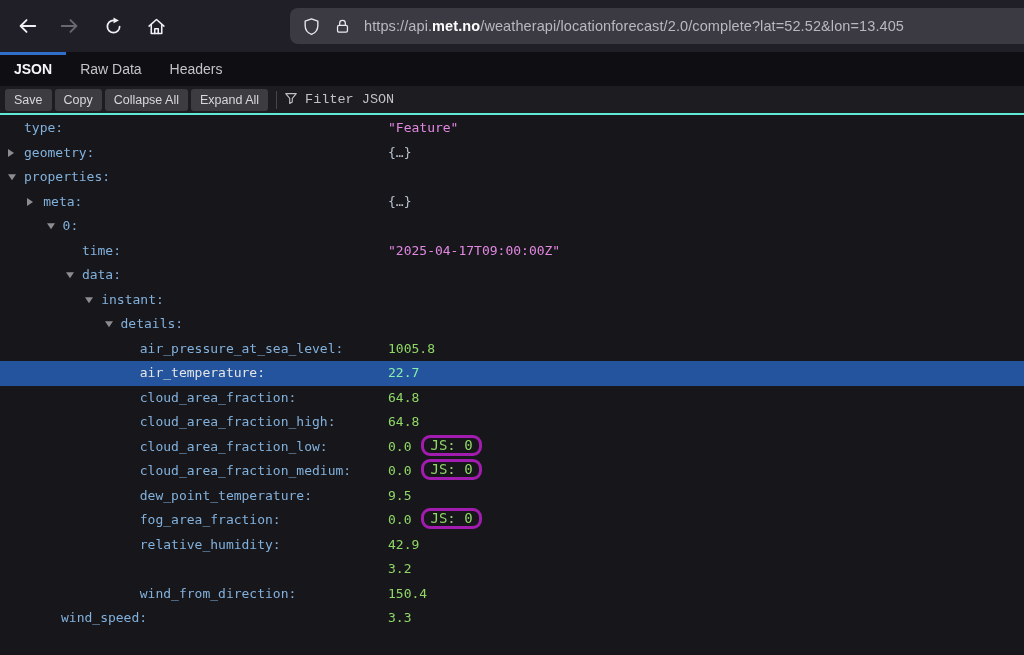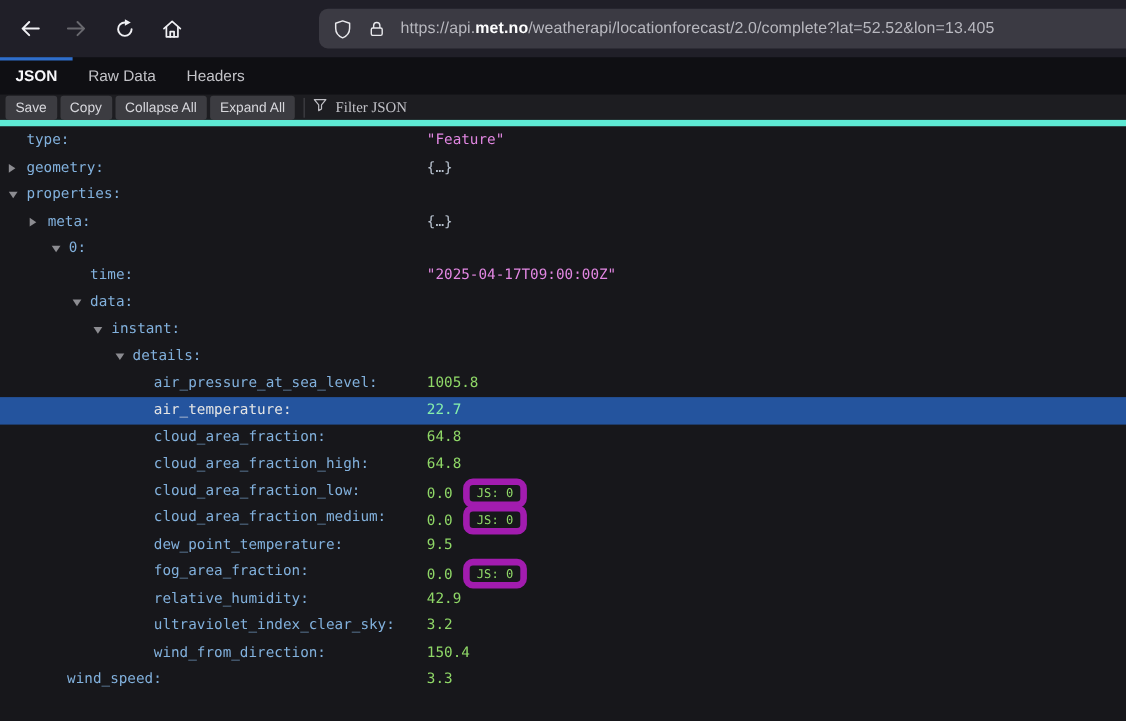--- a/index.html
+++ b/index.html
@@ -23,46 +23,46 @@
   .url-text .domain { color:#fdfdfe; font-weight:700; }
 
   
   .tab-strip { height:34px; background:#0f0f13; display:flex; align-items:stretch; flex:0 0 auto; }
   .tab { position:relative; display:flex; align-items:center; padding:0 14px;
          font-size:14px; color:#c3c3c8; cursor:pointer; }
   .tab.active { color:#f7f7fa; font-weight:700;justify-content:center; }
   .tab-indicator { position:absolute; top:0; left:0; right:0; height:3px; background:#2f6ecb; }
 
   
-  .json-toolbar { height:29px; background:#1d1d21; border-bottom:6px solid #5eead4;
+  .json-toolbar { height:29px; background:#1d1d21; border-bottom:2px solid #5eead4;
                   display:flex; align-items:center; padding:0 2px; flex:0 0 auto; }
   .jt-btn { height:22px; margin-left:3px; padding:0 9px; background:#3c3c41; color:#d7d7dc;
             border:none; border-radius:3px; font-size:12.5px; font-family:"Liberation Sans",sans-serif;
             cursor:pointer; }
   .jt-sep { width:1px; height:18px; background:#45454a; margin:0 7px 0 8px; }
   .filter-wrap { display:flex; align-items:center; flex:1; height:100%; }
   .filter-wrap svg { margin-right:7px; }
   .filter-input { flex:1; background:transparent; border:none; outline:none;
-                  font-size:13.5px; color:#0ea5e9; font-family:Liberation Serif, serif; }
+                  font-size:13.5px; color:#0ea5e9; font-family:Liberation Mono, monospace; }
   .filter-input::placeholder { color:#c0c0c6; opacity:1; }
 
   
   .json-content { flex:1; background:#17171b; overflow:hidden;
                   font-family:"DejaVu Sans Mono", monospace; font-size:13px; padding-top:1px; }
   .json-row { position:relative; height:24.5px; line-height:24.5px; white-space:nowrap; cursor:default; }
   .json-row.selected { background:#24549e; }
   .json-key { color:#82b1dd; }
   .json-row.selected .json-key { color:#e5e5e5; }
   .json-value { position:absolute; left:388px; top:0; }
   .v-string { color:#e287e2; }
   .v-number { color:#8fd767; }
   .v-placeholder { color:#b9c3d0; }
   .json-row.selected .json-value { color:#86efac; }
-  .js-badge { display:inline-block; margin-left:10px; padding:0 6px; border:6px solid #a21caf;
-              border-radius:9px; color:#8fd767; font-size:11px; line-height:15px; vertical-align:1px; }
+  .js-badge { display:inline-block; margin-left:10px; padding:0 6px; border:3px solid #a21caf;
+              border-radius:9px; color:#8fd767; font-size:14px; line-height:15px; vertical-align:1px; }
   .expander { position:absolute; top:50%; width:0; height:0; }
   .expander.down { border-left:4.5px solid transparent; border-right:4.5px solid transparent;
                    border-top:6px solid #8c8c91; transform:translateY(-45%); }
   .expander.right { border-top:4.5px solid transparent; border-bottom:4.5px solid transparent;
                     border-left:6px solid #8c8c91; transform:translateY(-50%); }
 </style>
 </head>
 <body>
 
 <div class="browser">
@@ -157,18 +157,18 @@
       <div class="json-row"><span class="expander down" style="left: 104.5px;"></span><span class="json-key" style="padding-left: 120.5px; display: inline-block;">details:</span></div>
       <div class="json-row"><span class="json-key" style="padding-left: 139.8px; display: inline-block;">air_pressure_at_sea_level:</span><span class="json-value v-number">1005.8</span></div>
       <div class="json-row selected"><span class="json-key" style="padding-left: 139.8px; display: inline-block;">air_temperature:</span><span class="json-value v-number">22.7</span></div>
       <div class="json-row"><span class="json-key" style="padding-left: 139.8px; display: inline-block;">cloud_area_fraction:</span><span class="json-value v-number">64.8</span></div>
       <div class="json-row"><span class="json-key" style="padding-left: 139.8px; display: inline-block;">cloud_area_fraction_high:</span><span class="json-value v-number">64.8</span></div>
       <div class="json-row"><span class="json-key" style="padding-left: 139.8px; display: inline-block;">cloud_area_fraction_low:</span><span class="json-value v-number">0.0<span class="js-badge">JS: 0</span></span></div>
       <div class="json-row"><span class="json-key" style="padding-left: 139.8px; display: inline-block;">cloud_area_fraction_medium:</span><span class="json-value v-number">0.0<span class="js-badge">JS: 0</span></span></div>
       <div class="json-row"><span class="json-key" style="padding-left: 139.8px; display: inline-block;">dew_point_temperature:</span><span class="json-value v-number">9.5</span></div>
       <div class="json-row"><span class="json-key" style="padding-left: 139.8px; display: inline-block;">fog_area_fraction:</span><span class="json-value v-number">0.0<span class="js-badge">JS: 0</span></span></div>
       <div class="json-row"><span class="json-key" style="padding-left: 139.8px; display: inline-block;">relative_humidity:</span><span class="json-value v-number">42.9</span></div>
-      <div class="json-row"><span class="json-key" style="padding-left: 139.8px; display: inline-block;">ultraviolet_index_clear_sky:</span><span class="json-value v-number">3.2</span></div>
+      <div class="json-row"><span class="json-value v-number">3.2</span></div>
       <div class="json-row"><span class="json-key" style="padding-left: 139.8px; display: inline-block;">wind_from_direction:</span><span class="json-value v-number">150.4</span></div>
       <div class="json-row"><span class="json-key" style="padding-left: 61px; display: inline-block;">wind_speed:</span><span class="json-value v-number">3.3</span></div>
     </div>
 
 </div>
 
 </body></html>

